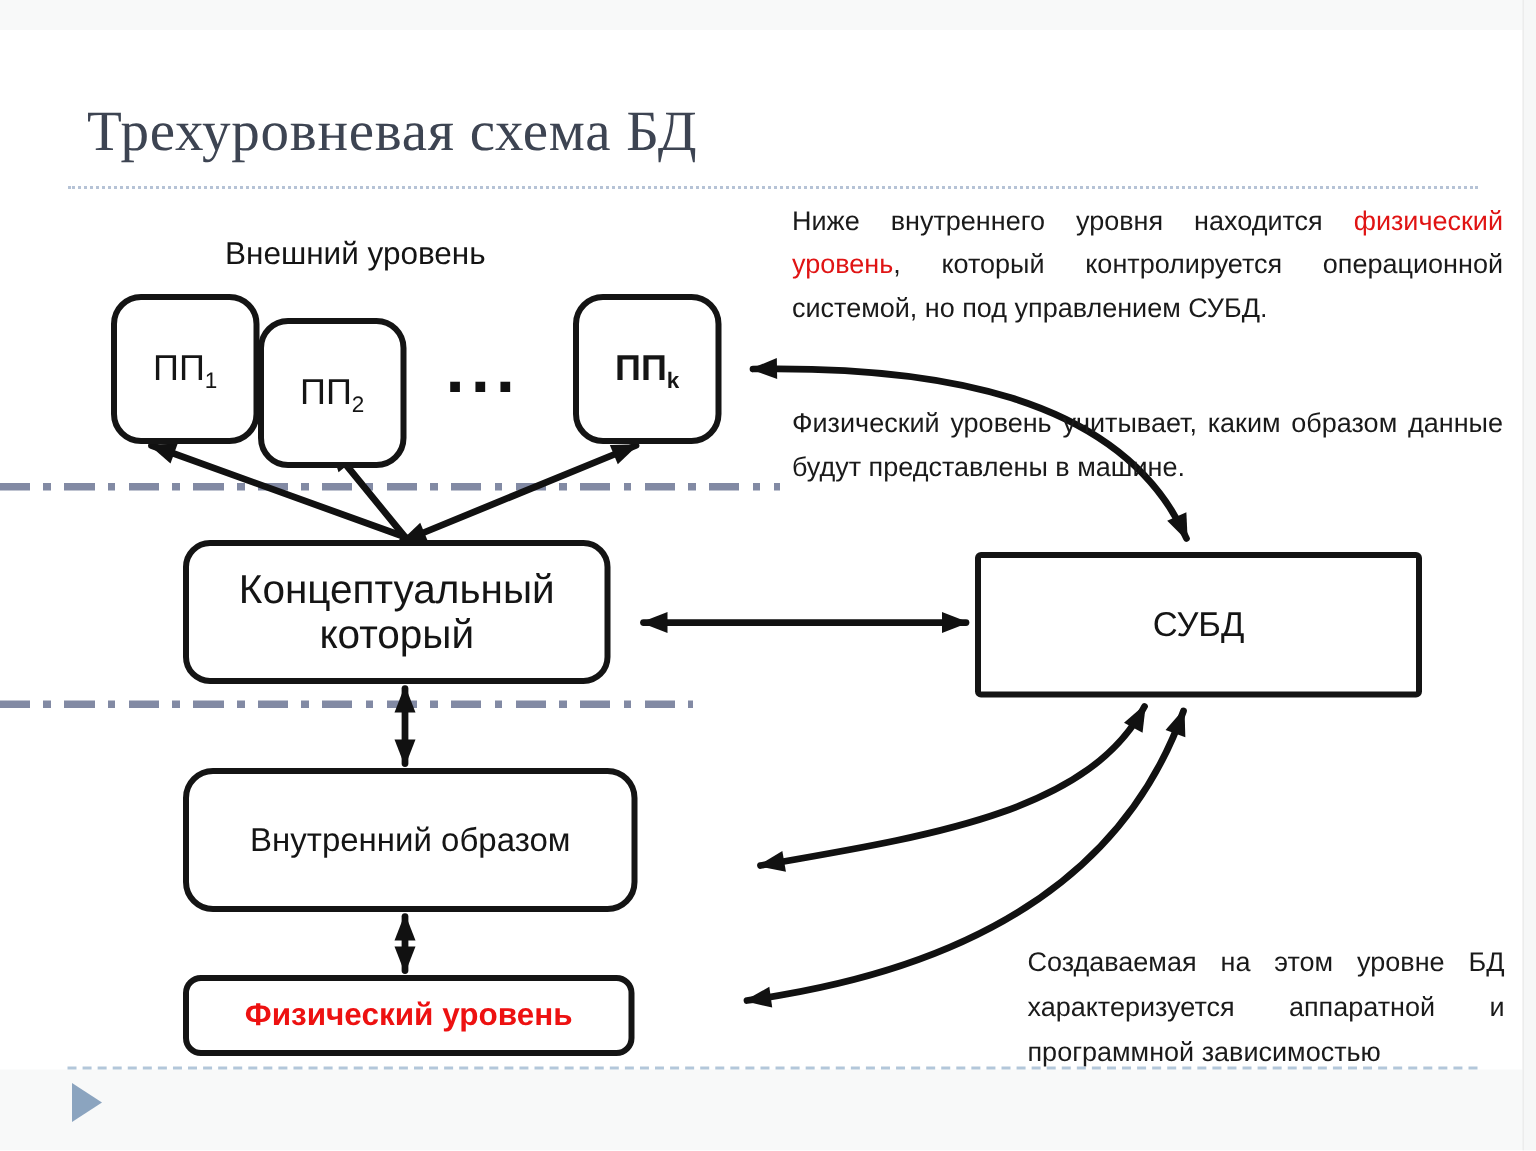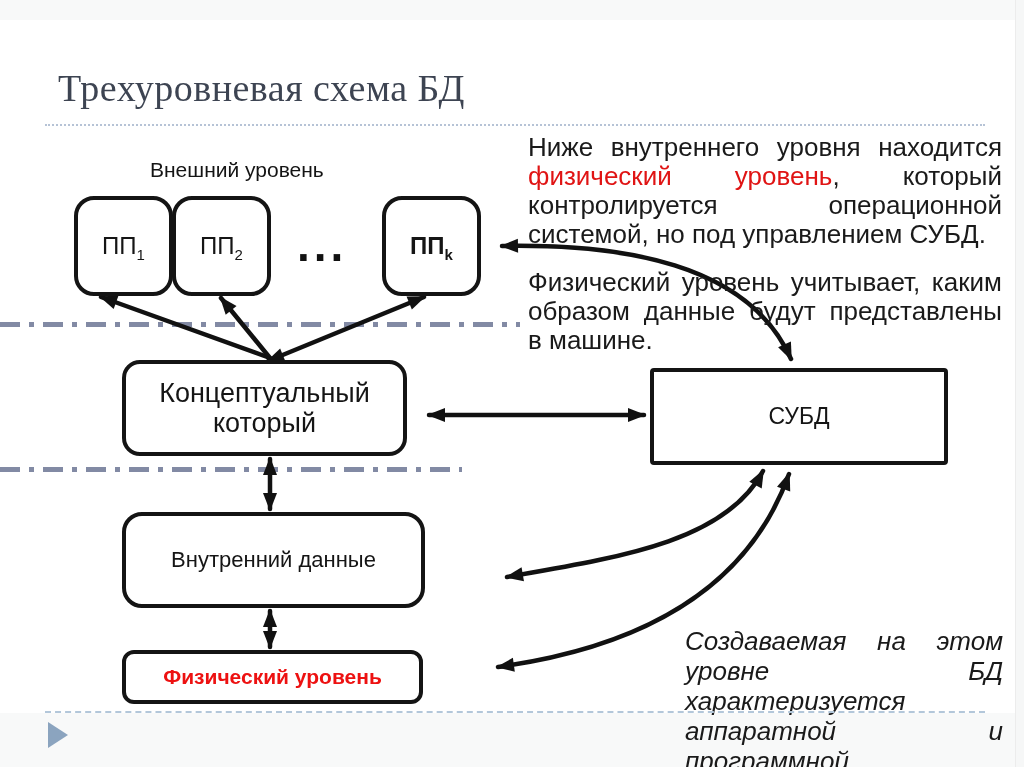--- a/index.html
+++ b/index.html
@@ -17,43 +17,43 @@
   .bottom-rule{position:absolute;left:45px;top:711px;width:940px;border-top:2px dashed #b3c7da;}
   .corner-triangle{position:absolute;left:48px;top:722px;width:0;height:0;
          border-left:20px solid #8ba4bf;border-top:13px solid transparent;border-bottom:13px solid transparent;}
 
   
   .dbox{position:absolute;background:#fff;border:4px solid #141414;box-sizing:border-box;
         display:flex;align-items:center;justify-content:center;text-align:center;}
   .pp-box{width:99px;height:100px;border-radius:20px;font-size:24px;}
   .pp-box sub{font-size:15px;line-height:0;}
   #pp1{left:50px;top:196px;margin-left:24px;}
-  #pp2{left:172px;top:196px;text-align:center;}
+  #pp2{left:172px;top:212px;text-align:center;}
   #ppk{left:382px;top:196px;font-weight:bold;}
   .ellipsis{position:absolute;left:297px;top:215px;width:90px;font-size:46px;font-weight:bold;
         letter-spacing:4px;color:#111;line-height:60px;}
   #conceptual{left:122px;top:360px;width:285px;height:96px;border-radius:18px;font-size:27px;line-height:30px;}
   #dbms{left:650px;top:368px;width:298px;height:97px;border-radius:4px;font-size:23px;}
   #internal{left:122px;top:512px;width:303px;height:96px;border-radius:20px;font-size:22px;}
   #physical{left:122px;top:650px;width:301px;height:54px;border-radius:12px;border-width:4px;
         font-size:21px;font-weight:bold;color:#ed1111;}
 
   .ext-label{position:absolute;left:150px;top:158px;width:290px;text-align:left;font-size:21px;color:#141414;}
 
   
   .dashdot{position:absolute;height:5px;
      background:repeating-linear-gradient(90deg,#828aa4 0 20px,transparent 20px 29px,#828aa4 29px 34px,transparent 34px 43px);}
   #divider1{left:0;top:322px;width:520px;}
   #divider2{left:0;top:467px;width:462px;}
 
   
-  .note{position:absolute;font-size:26px;line-height:29px;color:#1a1a1a;}
+  .note{position:absolute;font-size:18px;line-height:29px;color:#1a1a1a;}
   #para1{left:528px;top:133px;width:474px;text-align:justify;}
   #para2{left:528px;top:268px;width:474px;text-align:justify;}
-  #para3{left:685px;top:626px;width:318px;line-height:30px;text-align:justify;font-style:italic;}
+  #para3{left:685px;top:626px;width:318px;line-height:30px;text-align:justify;}
   .red-inline{color:#e01414;}
 
   svg.arrows{position:absolute;left:0;top:0;pointer-events:none;}
   svg.arrows path{fill:none;stroke:#111;stroke-width:4.5;stroke-linecap:round;}
 </style>
 </head>
 <body>
 
 <div class="slide">
 
@@ -102,21 +102,21 @@
       <span style="display:block;">Концептуальный</span>
       <span style="display:block;">который</span>
     </span>
   </div>
 
   <div class="dbox" id="dbms">
     <span>СУБД</span>
   </div>
 
   <div class="dbox" id="internal">
-    <span>Внутренний данные</span>
+    <span>Внутренний образом</span>
   </div>
 
   <div class="dbox" id="physical">
     <span>Физический уровень</span>
   </div>
 
   <div class="note" id="para1">
     <span>Ниже внутреннего уровня находится </span><span class="red-inline">физический уровень</span><span>, который контролируется операционной системой, но под управлением СУБД.</span>
   </div>
   <div class="note" id="para2">Физический уровень учитывает, каким образом данные будут представлены в машине.</div>

